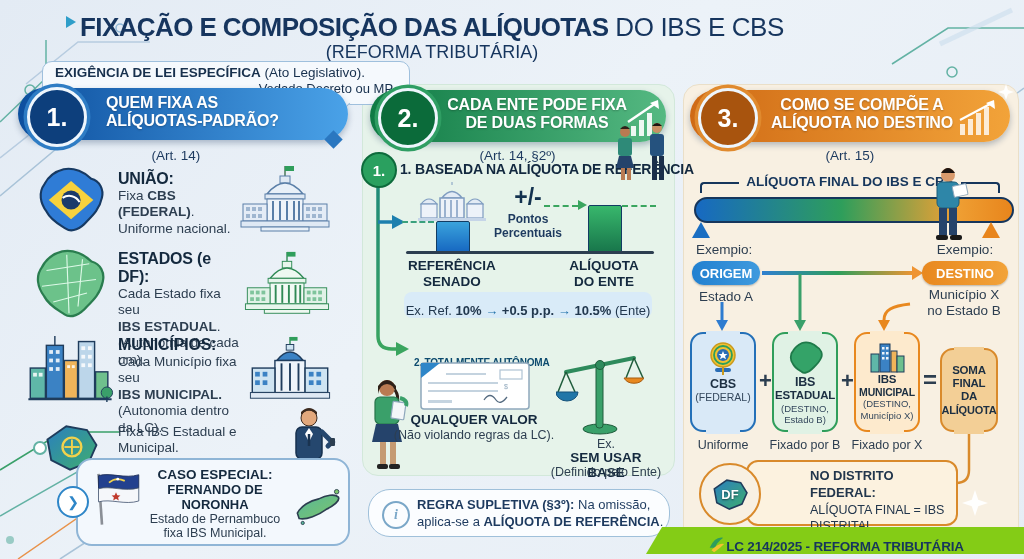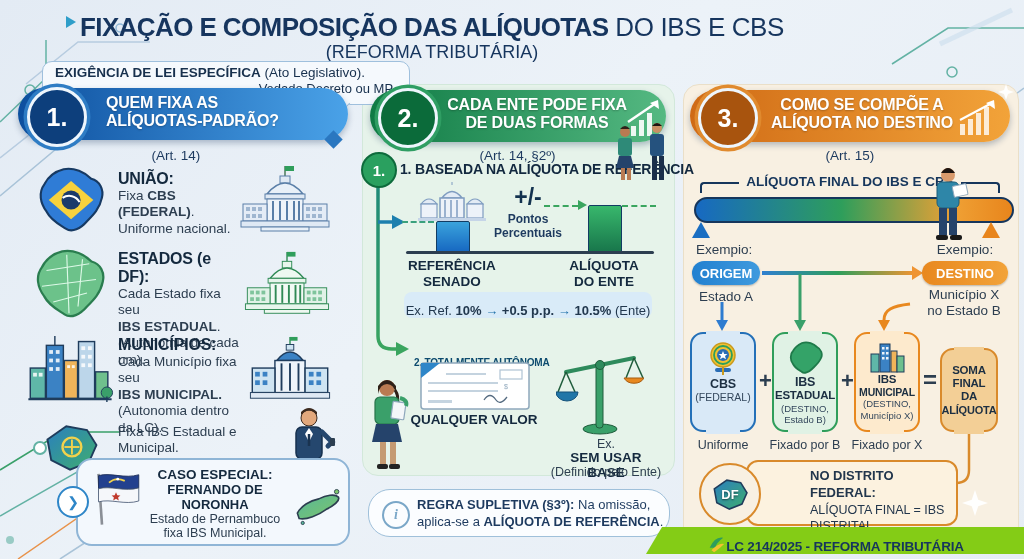--- a/index.html
+++ b/index.html
@@ -443,20 +443,21 @@
     <polygon points="1,1 20,1 1,16" fill="#2e86c8"></polygon>
     <line x1="26" y1="12" x2="66" y2="12" stroke="#b0c4d4" stroke-width="1.5"></line>
     <line x1="8" y1="21" x2="78" y2="21" stroke="#b0c4d4" stroke-width="1.5"></line>
     <line x1="8" y1="29" x2="78" y2="29" stroke="#b0c4d4" stroke-width="1.5"></line>
     <rect x="80" y="8" width="22" height="9" fill="none" stroke="#b0c4d4" stroke-width="1.2"></rect>
     <text x="84" y="27" font-size="7" fill="#8fa8bc">$</text>
     <path d="M64,38 q6,-9 12,0 q4,6 11,-3" stroke="#556b80" stroke-width="1.3" fill="none"></path>
     <rect x="8" y="38" width="24" height="3" fill="#c5d4e0"></rect>
   </svg>
   <div class="abs b ctr" style="left:404px;top:412px;width:140px;font-size:13.5px;color:#14293e;z-index:2">QUALQUER VALOR</div>
+  <div class="abs ctr" style="left:392px;top:428px;width:164px;font-size:12.5px;color:#2d3e50;z-index:2">(Não violando regras da LC).</div>
   <svg class="abs" style="left:556px;top:350px;z-index:2" width="88" height="86" viewBox="0 0 88 86">
     <ellipse cx="44" cy="79" rx="17" ry="5" fill="#3aa06a" stroke="#1f5c3c"></ellipse>
     <rect x="40" y="14" width="7" height="64" rx="3" fill="#3aa06a" stroke="#1f5c3c"></rect>
     <line x1="10" y1="22" x2="78" y2="8" stroke="#2e8a5c" stroke-width="4" stroke-linecap="round"></line>
     <circle cx="44" cy="15" r="4.5" fill="#2e8a5c" stroke="#1f5c3c"></circle>
     <line x1="10" y1="22" x2="2" y2="42" stroke="#1f5c3c" stroke-width="1.5"></line>
       <line x1="10" y1="22" x2="19" y2="42" stroke="#1f5c3c" stroke-width="1.5"></line>
     <path d="M0,42 A11,9 0 0 0 22,42 Z" fill="#2176a8" stroke="#14517a"></path>
     <line x1="78" y1="8" x2="70" y2="28" stroke="#1f5c3c" stroke-width="1.5"></line>
       <line x1="78" y1="8" x2="87" y2="28" stroke="#1f5c3c" stroke-width="1.5"></line>

